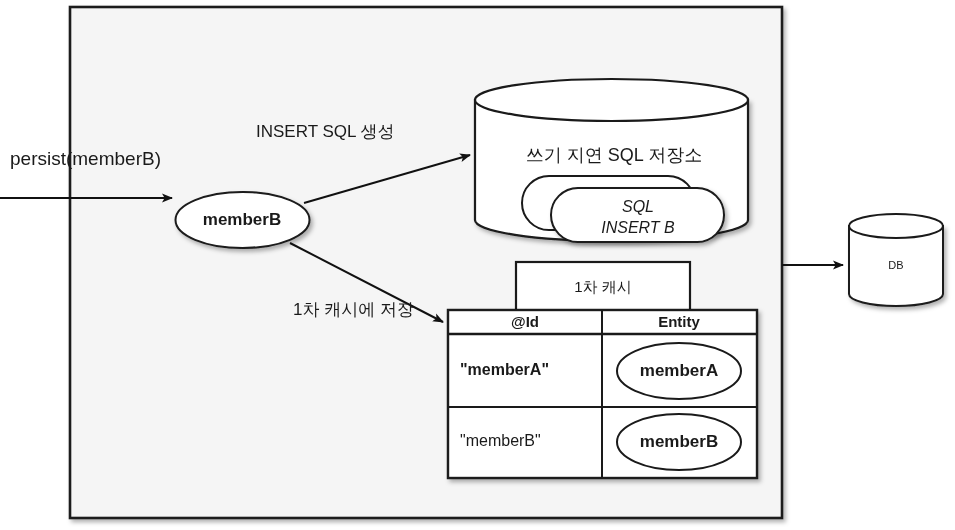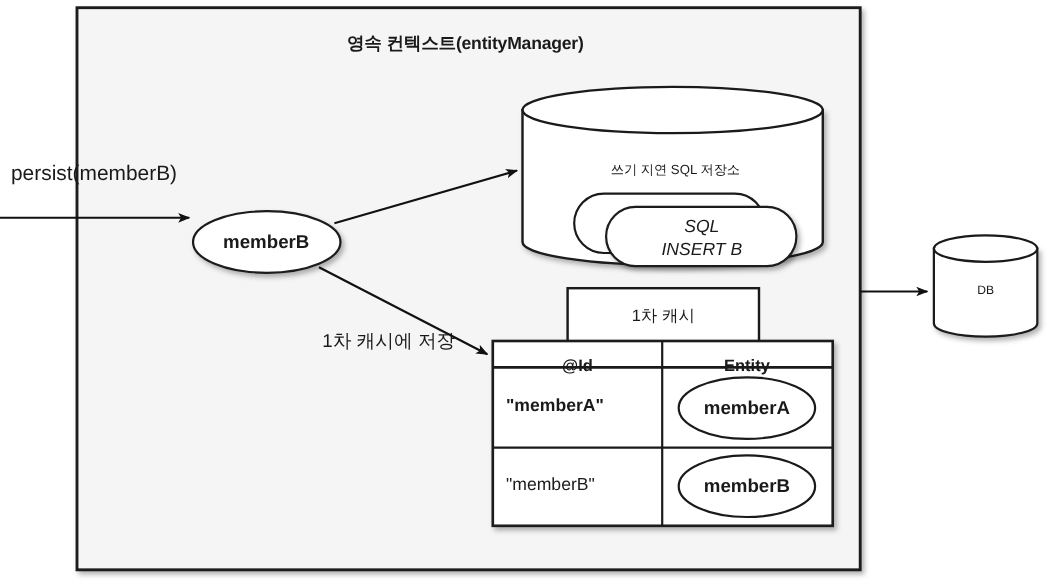--- a/index.html
+++ b/index.html
@@ -39,37 +39,36 @@
   }
   .t-persist {
     font-size: 19px;
     font-weight: normal;
   }
   .t-arrowlbl {
     font-size: 17px;
     font-weight: normal;
   }
   .t-store {
-    font-size: 12px;
+    font-size: 18px;
     font-weight: normal;
   }
   .t-sql {
     font-size: 16px;
     font-weight: normal;
     text-align: center;
     font-style: italic;
   }
   .t-cachehdr {
     font-size: 15px;
     font-weight: normal;
   }
   .t-colhdr {
     font-size: 15px;
     font-weight: bold;
-    margin-top: 11px;
   }
   .t-idA {
     font-size: 16px;
     font-weight: bold;
   }
   .t-idB {
     font-size: 16px;
     font-weight: normal;
   }
   .t-ellipse {
@@ -145,26 +144,26 @@
     <g>
       <line x1="782" y1="265" x2="843" y2="265" stroke="#111111" stroke-width="1.9" marker-end="url(#arrowFill)"></line>
     </g>
 
     <g>
       <path d="M849,226 L849,294 A47,12 0 0 0 943,294 L943,226 Z" fill="#ffffff" stroke="#1a1a1a" stroke-width="2" filter="url(#softshadow)"></path>
       <ellipse cx="896" cy="226" rx="47" ry="12" fill="#ffffff" stroke="#1a1a1a" stroke-width="2"></ellipse>
     </g>
   </svg>
 
-  <div class="lbl t-title ctr" style="left:423px; top:41px;">영속 컨텍스트(entityManager)</div>
 
   <div class="lbl t-persist" style="left:10px; top:148px;">persist(memberB)</div>
 
   <div class="lbl t-ellipse ctr" style="left:242px; top:220px;">memberB</div>
 
+  <div class="lbl t-arrowlbl" style="left:256px; top:122px;">INSERT SQL 생성</div>
 
   <div class="lbl t-arrowlbl" style="left:261px; top:300px;margin-left:32px;">1차 캐시에 저장</div>
 
   <div class="lbl t-store ctr" style="left:614px; top:155px;">쓰기 지연 SQL 저장소</div>
 
   <div class="lbl t-sql ctr" style="left:638px; top:207px;">SQL</div>
   <div class="lbl t-sql ctr" style="left:638px; top:228px;">INSERT B</div>
 
   <div class="lbl t-cachehdr ctr" style="left:603px; top:287px;">1차 캐시</div>
 

